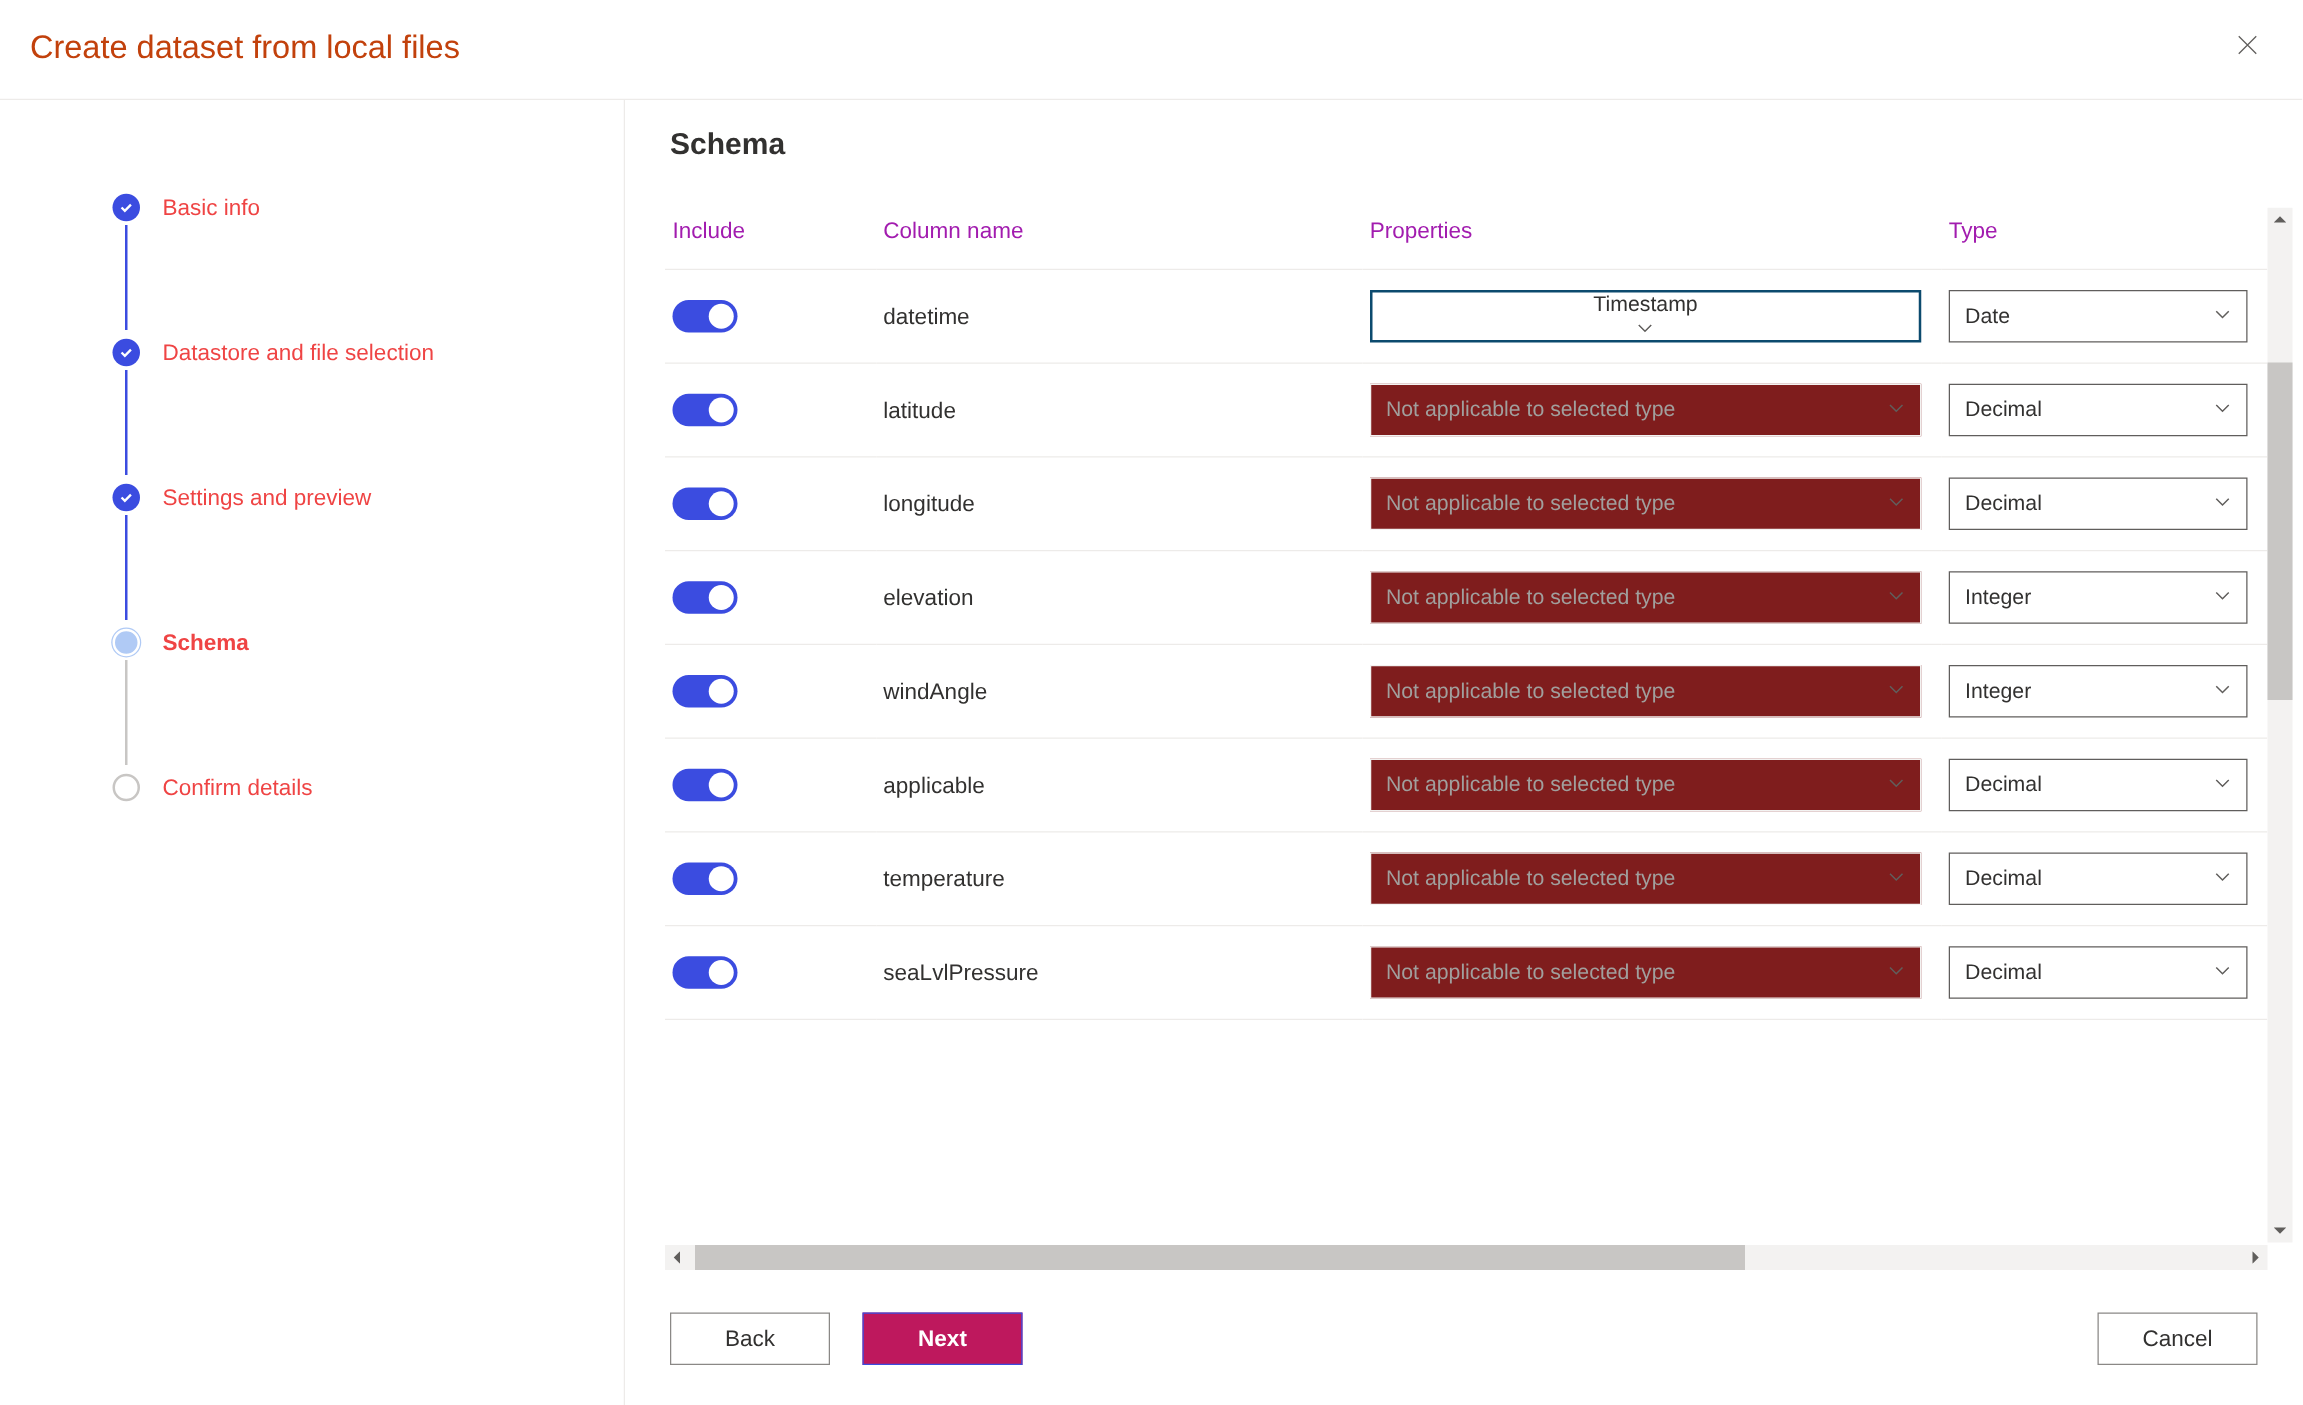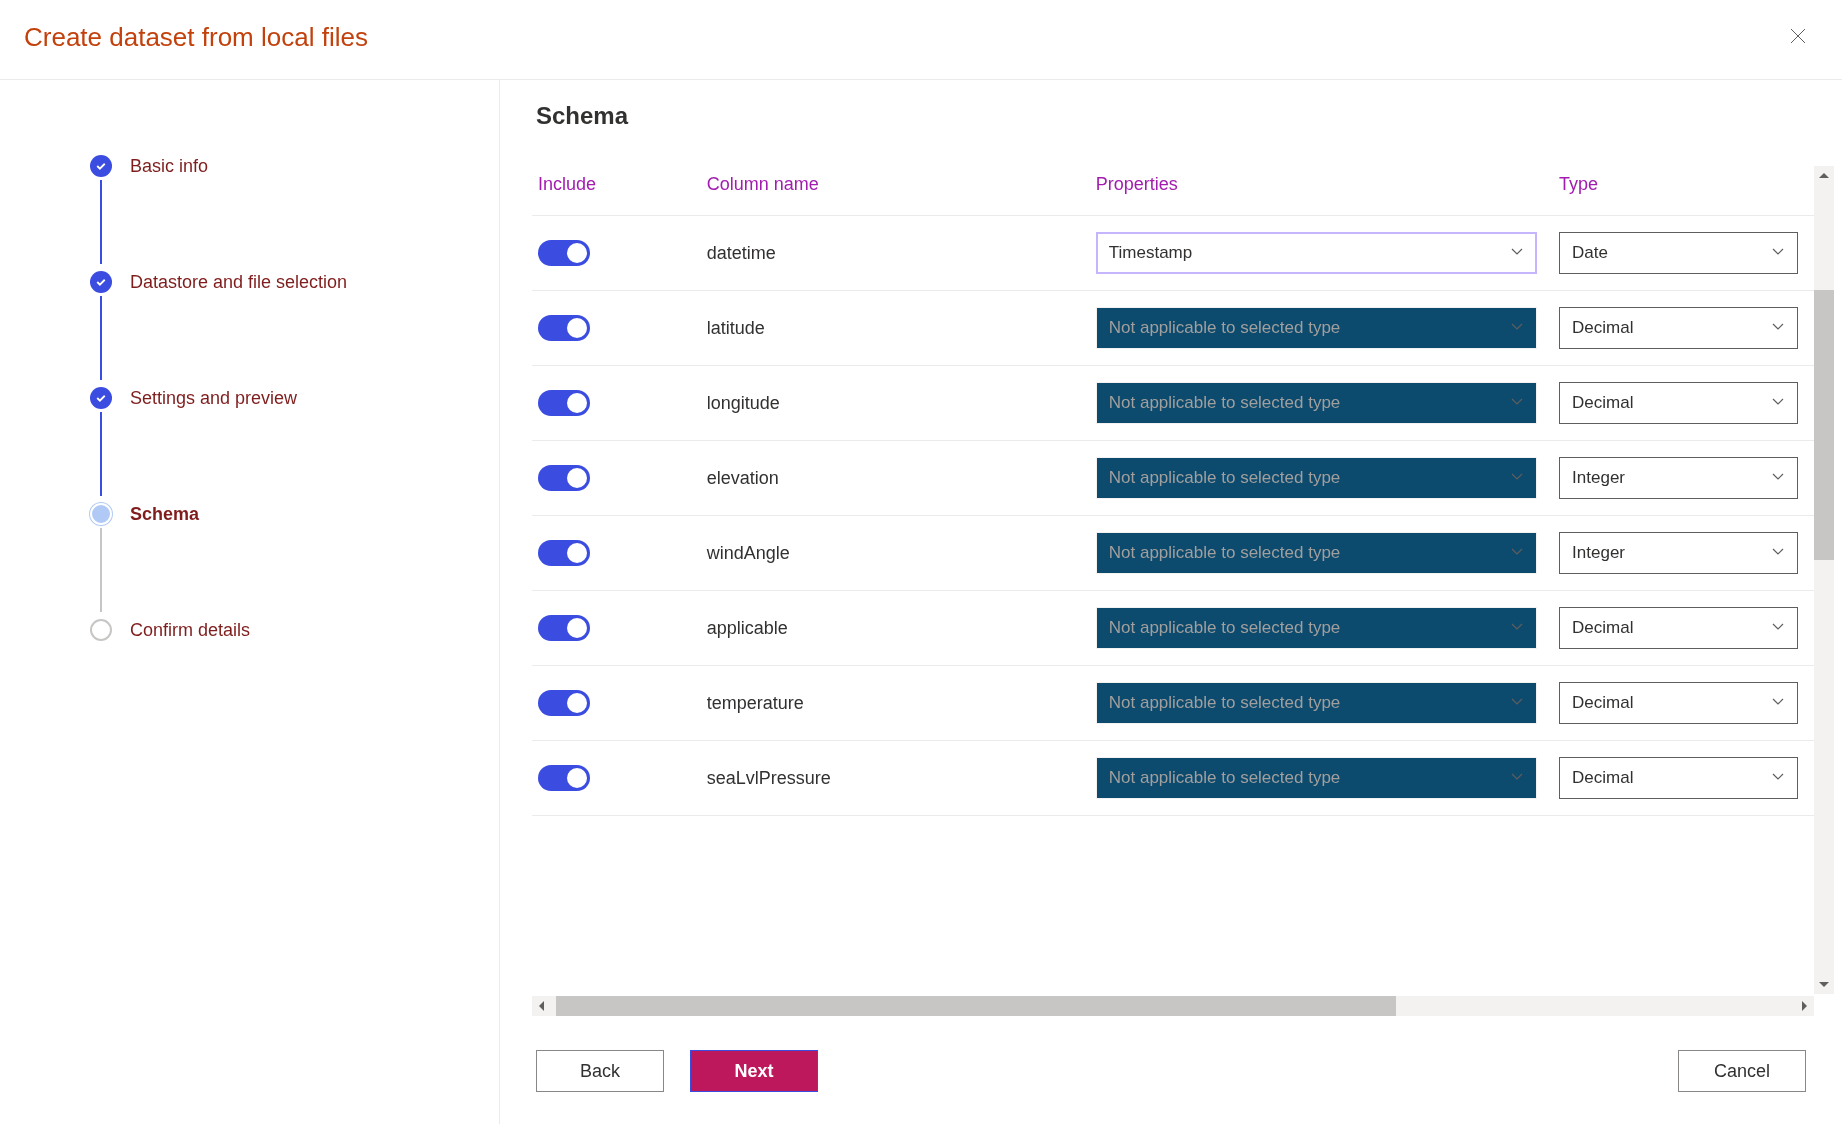--- a/index.html
+++ b/index.html
@@ -38,21 +38,21 @@
       display: flex; align-items: center; justify-content: center;
       flex-shrink: 0;
     }
     .step.completed .step-marker { background: #3b4ce0; }
     .step.completed .step-marker svg { stroke: #fff; stroke-width: 2.5; fill: none; }
     .step.current .step-marker {
       background: #b0caf5; border: 2px solid #fff;
       box-shadow: 0 0 0 1px #b0caf5;
     }
     .step.pending .step-marker { border: 2px solid #c8c6c4; background: #fff; }
-    .step-label { font-size: 18px; color: #7f1d1d; }
+    .step-label { font-size: 18px; color: #ef4444; }
     .step.current .step-label { font-weight: 600; }
     .main { flex: 1; display: flex; flex-direction: column; padding: 22px 0 0 32px; overflow: hidden; }
     .main h2 { font-size: 24px; font-weight: 600; margin-bottom: 36px; padding-left: 4px; }
     .schema-wrap { flex: 1; overflow: hidden; position: relative; padding-right: 28px; }
     .schema-scroll { height: 100%; overflow: hidden; position: relative; }
     .vscroll, .hscroll { position: absolute; background: #f3f2f1; }
     .vscroll { right: 8px; top: 0; width: 20px; bottom: 24px; }
     .vscroll .thumb { position: absolute; left: 0; right: 0; top: 124px; height: 270px; background: #c8c6c4; }
     .vscroll .arrow { position: absolute; left: 0; right: 0; height: 20px; display:flex; align-items:center; justify-content:center; }
     .vscroll .arrow.up { top: 0; } .vscroll .arrow.down { bottom: 0; }
@@ -81,22 +81,22 @@
     .toggle .knob {
       position: absolute; right: 3px; top: 3px; width: 20px; height: 20px;
       background: #fff; border-radius: 50%;
     }
     .select {
       width: 100%; height: 42px; border: 1px solid #605e5c;
       display: flex; align-items: center; justify-content: space-between;
       padding: 0 12px; font-size: 17px; cursor: pointer;
       background: #fff;
     }
-    .select.disabled { background: #0c4a6e; border-color: #f3f2f1; color: #a19f9d; cursor: default; }
-    .select.active { border: 2px solid #c4b5fd; padding: 0 11px; }
+    .select.disabled { background: #7f1d1d; border-color: #f3f2f1; color: #a19f9d; cursor: default; }
+    .select.active { border: 2px solid #0c4a6e; padding: 0 11px; flex-direction: column; }
     .select .chev svg { width: 14px; height: 14px; stroke: #605e5c; stroke-width: 1.2; fill: none; }
     .footer {
       display: flex; justify-content: space-between; padding: 32px 36px 32px 4px;
     }
     .footer-left { display: flex; gap: 26px; }
     .btn {
       min-width: 128px; height: 42px; border: 1px solid #8a8886;
       background: #fff; display: flex; align-items: center; justify-content: center;
       font-size: 18px; cursor: pointer;
     }

